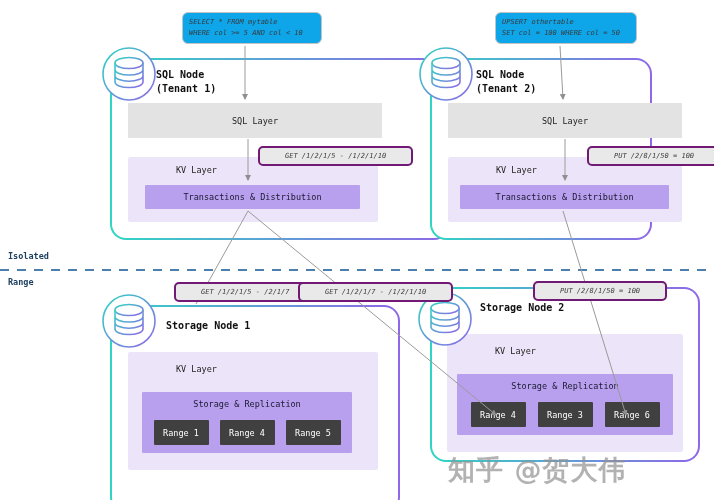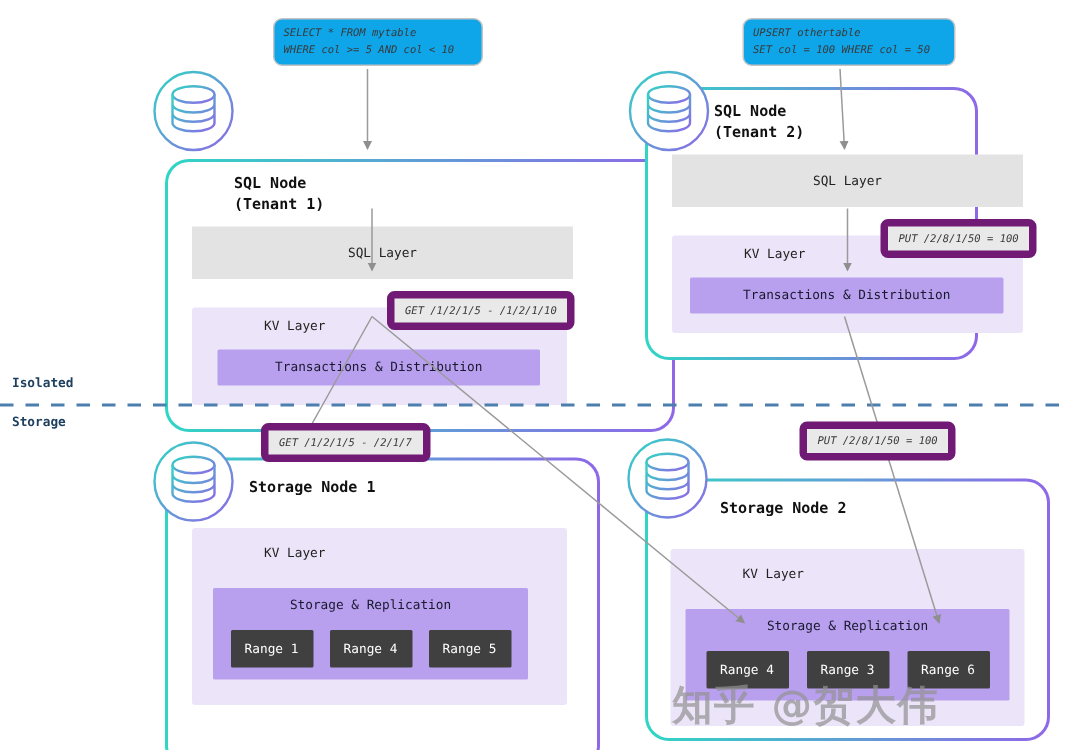--- a/index.html
+++ b/index.html
@@ -30,22 +30,22 @@
   .range{
     background:#404040;color:#fff;font-size:8.5px;height:25px;width:55px;border-radius:1px;
     display:flex;align-items:center;justify-content:center;
   }
   
   .qbox{
     position:absolute;background:#0ea5e9;border:1px solid #c4c4c4;border-radius:6px;
     font-size:7px;font-style:italic;color:#3a3a3a;padding:4px 6px;line-height:11px;white-space:pre;z-index:5;
   }
   .pill{
-    position:absolute;background:#e9e9e9;border:5px solid #701a75;border-radius:5px;
-    font-size:7px;font-style:italic;color:#3a3a3a;padding:4px 7px;white-space:nowrap;z-index:5;
+    position:absolute;background:#e9e9e9;border:2px solid #701a75;border-radius:5px;
+    font-size:7px;font-style:italic;color:#3a3a3a;padding:4px 25px;white-space:nowrap;z-index:5;
   }
   .divider-label{position:absolute;font-size:8.5px;font-weight:bold;color:#1e4060;z-index:2;}
   .db-circle{position:absolute;z-index:3;}
   #flow-svg{position:absolute;left:0;top:0;z-index:4;pointer-events:none;}
   .wm-left{
     position:absolute;left:90px;top:202px;z-index:6;
     font-family:"DejaVu Sans","Liberation Sans",sans-serif;font-size:44px;font-weight:bold;letter-spacing:3px;
     color:rgba(255,255,255,0.15);-webkit-text-stroke:2px rgba(180,180,180,0.8);
   }
   .wm-br{
@@ -70,21 +70,21 @@
       </marker>
     </defs>
   </svg>
 
   <div class="qbox" style="left:182px;top:12px;width:126px;"><span>SELECT * FROM mytable</span>
 <span>WHERE col &gt;= 5 AND col &lt; 10</span></div>
 
   <div class="qbox" style="left:495px;top:12px;width:128px;"><span>UPSERT othertable</span>
 <span>SET col = 100 WHERE col = 50</span></div>
 
-  <div class="node-shell" style="left:110px;top:58px;width:340px;height:182px;margin-top:48px;">
+  <div class="node-shell" style="left:110px;top:58px;width:340px;height:182px;">
     <div class="node-inner">
       <div class="node-title" style="left:44px;top:8px;"><span>SQL Node</span>
 <span>(Tenant 1)</span></div>
       <div class="sql-layer" style="left:16px;top:43px;width:254px;height:35px;">
           <span>SQL Layer</span>
         </div>
       <div class="kv-box" style="left:16px;top:97px;width:250px;height:65px;">
         <div class="kv-label" style="left:48px;top:8px;">KV Layer</div>
         <div class="band center" style="left:17px;top:28px;width:215px;height:24px;">
             <span>Transactions &amp; Distribution</span>
@@ -105,43 +105,44 @@
         <div class="kv-label" style="left:48px;top:8px;">KV Layer</div>
         <div class="band center" style="left:12px;top:28px;width:209px;height:24px;">
             <span>Transactions &amp; Distribution</span>
           </div>
       </div>
       <div class="pill" style="left:155px;top:86px;">PUT /2/8/1/50 = 100</div>
     </div>
   </div>
 
   <div class="divider-label" style="left:8px;top:251px;">Isolated</div>
-  <div class="divider-label" style="left:8px;top:277px;">Storage</div>
+  <div class="divider-label" style="left:8px;top:277px;">Range</div>
 
   <div class="pill" style="left:174px;top:282px;">GET /1/2/1/5 - /2/1/7</div>
+  <div class="pill" style="left:298px;top:282px;">GET /1/2/1/7 - /1/2/1/10</div>
   <div class="pill" style="left:533px;top:281px;">PUT /2/8/1/50 = 100</div>
 
   <div class="node-shell" style="left:110px;top:305px;width:290px;height:208px;">
     <div class="node-inner">
       <div class="node-title" style="left:54px;top:12px;">Storage Node 1</div>
       <div class="kv-box" style="left:16px;top:45px;width:250px;height:118px;">
         <div class="kv-label" style="left:48px;top:12px;">KV Layer</div>
         <div class="band" style="left:14px;top:40px;width:210px;height:61px;">
             <span class="band-title">Storage &amp; Replication</span>
           <div class="ranges-row" style="top:28px;gap:11px;">
             <div class="range">Range 1</div>
             <div class="range">Range 4</div>
             <div class="range">Range 5</div>
           </div>
         </div>
       </div>
     </div>
   </div>
 
-  <div class="node-shell" style="left:430px;top:319px;width:270px;height:175px;">
+  <div class="node-shell" style="left:430px;top:287px;width:270px;height:175px;">
     <div class="node-inner">
       <div class="node-title" style="left:48px;top:12px;">Storage Node 2</div>
       <div class="kv-box" style="left:15px;top:45px;width:236px;height:118px;">
         <div class="kv-label" style="left:48px;top:12px;">KV Layer</div>
         <div class="band" style="left:10px;top:40px;width:216px;height:61px;">
             <span class="band-title">Storage &amp; Replication</span>
           <div class="ranges-row" style="top:28px;gap:12px;">
             <div class="range">Range 4</div>
             <div class="range">Range 3</div>
             <div class="range">Range 6</div>

